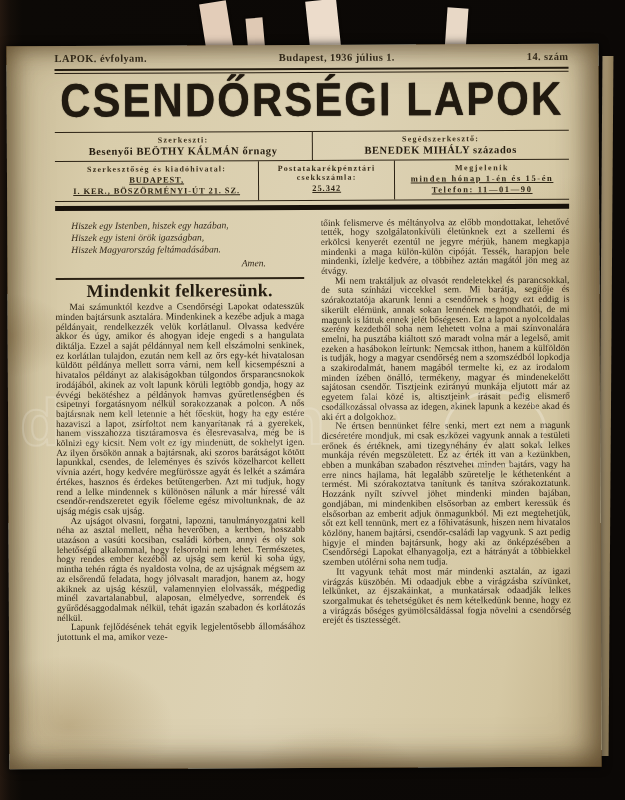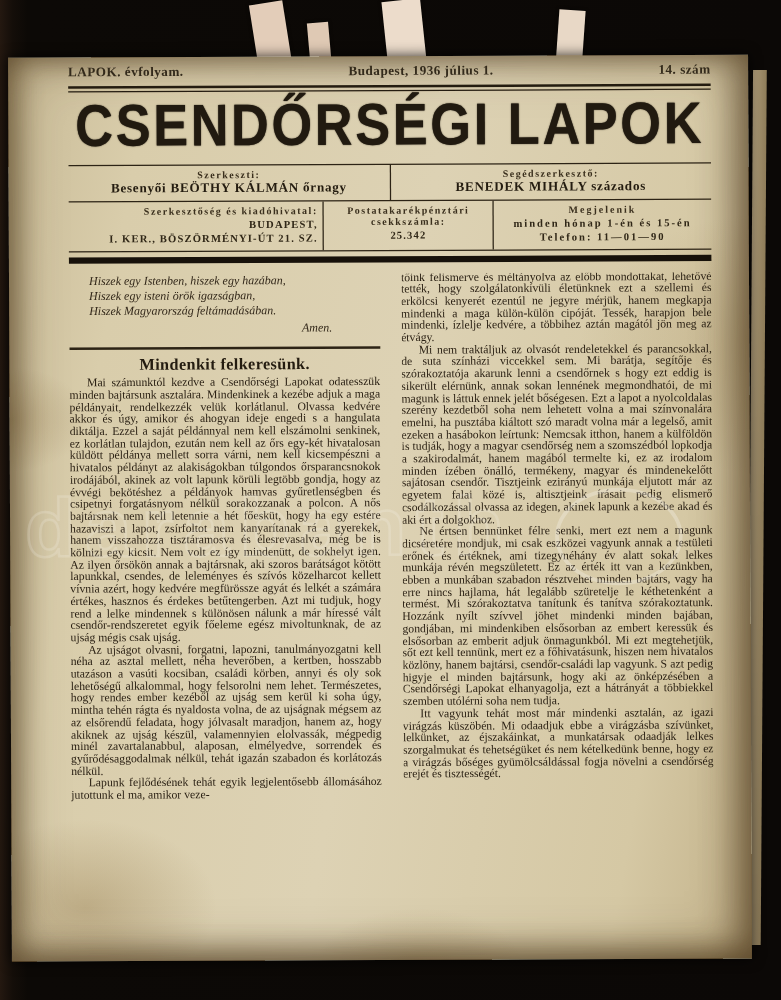--- a/index.html
+++ b/index.html
@@ -48,36 +48,36 @@
     font-size:42px;letter-spacing:2px;color:#211a10;
     text-shadow:0 0 1px #211a10;
   }
   .title span{display:inline-block;transform:scaleY(1.12);}
   
   .info{margin-top:7px;border-top:1.6px solid #2c2315;border-bottom:1.6px solid #2c2315;font-weight:bold;text-align:center;}
   .info-row1{display:flex;border-bottom:1.2px solid #2c2315;}
   .info-row1 .cell{flex:1;padding:3px 4px 4px;}
   .info-row2{display:flex;}
   .info-row2 .cell{padding:3px 4px 5px;}
-  .c-office{width:40%;text-align:right;}
+  .c-office{width:40%;}
   .c-postal{width:26%;text-align:center;}
   .c-appear{width:34%;}
   .cell+.cell{border-left:1.4px solid #2c2315;}
   .lbl{font-size:8px;letter-spacing:1.2px;color:#3a2f1d;}
   .big{font-size:10.5px;letter-spacing:.6px;color:#241c10;margin-top:1px;}
-  .sm{font-size:8.5px;letter-spacing:.9px;color:#302717;margin-top:1px;}
+  .sm{font-size:8.5px;letter-spacing:.9px;color:#302717;margin-top:1px;text-decoration:underline;}
   .spaced{letter-spacing:1.6px;}
   .thick-rule{margin-top:4px;height:4.5px;background:#17110a;}
   
   .columns{margin-top:9px;display:flex;gap:17px;height:536px;overflow:hidden;}
   .col{flex:1;overflow:hidden;font-size:9.4px;line-height:9.7px;text-align:justify;color:#2b2114;}
   .motto{font-style:italic;padding-left:16px;font-size:9.6px;line-height:12px;color:#33281a;}
   .amen{text-align:right;padding-right:38px;font-style:italic;margin-top:2px;}
   .motto-rule{border-top:2px solid #2c2315;margin:8px 0 7px;}
-  .article-title{text-align:center;font-weight:bold;font-size:13px;letter-spacing:.3px;color:#241c10;margin:2px 0 7px;}
+  .article-title{text-align:center;font-weight:bold;font-size:18px;letter-spacing:.3px;color:#241c10;margin:2px 0 7px;}
   .col p{margin:0;text-indent:14px;}
   .col p.no-indent{text-indent:0;}
   
   .watermark{
     position:absolute;left:12px;top:338px;z-index:5;pointer-events:none;
     font-family:"Liberation Sans", sans-serif;font-weight:bold;
     font-size:66px;letter-spacing:8px;
     color:rgba(255,255,255,0.06);
     -webkit-text-stroke:2px rgba(255,255,255,0.30);
     opacity:.55;

